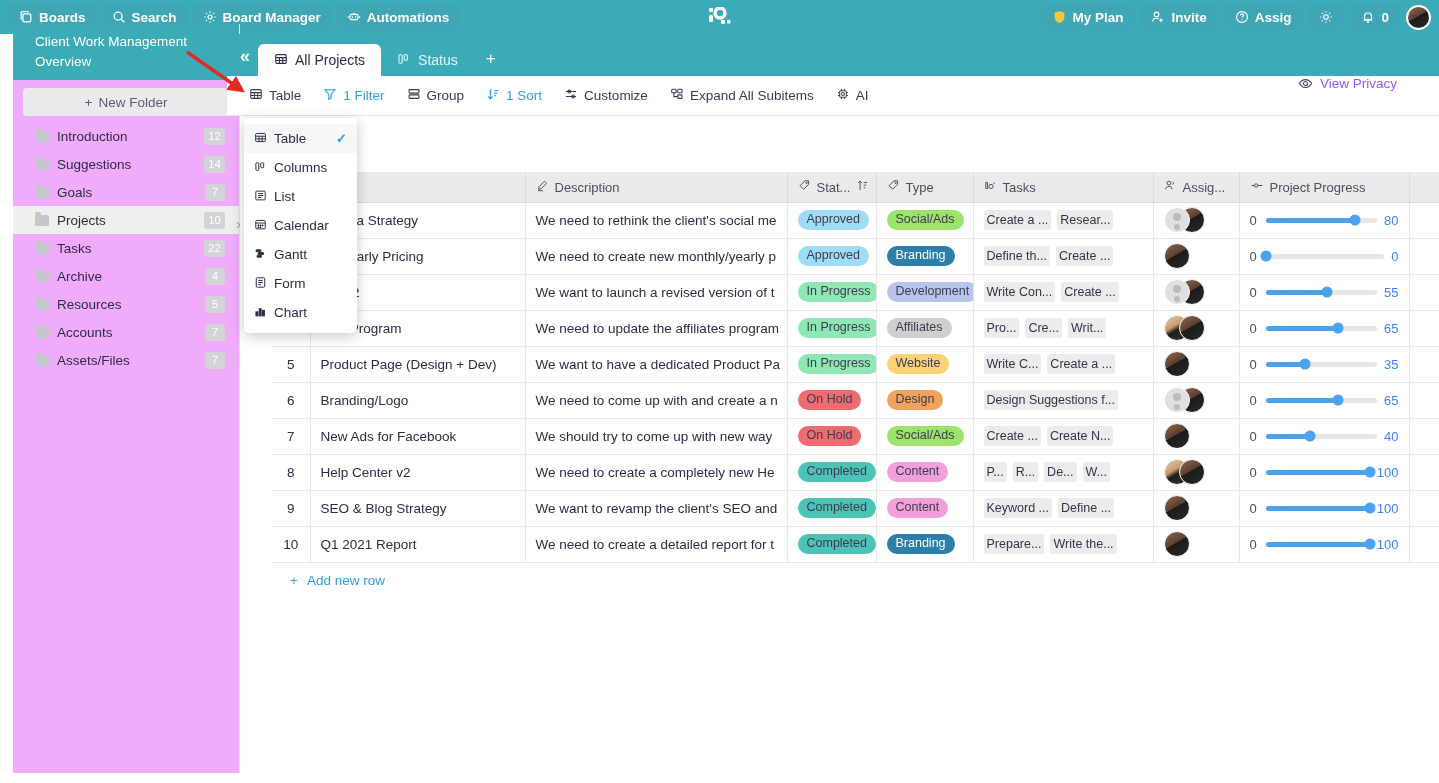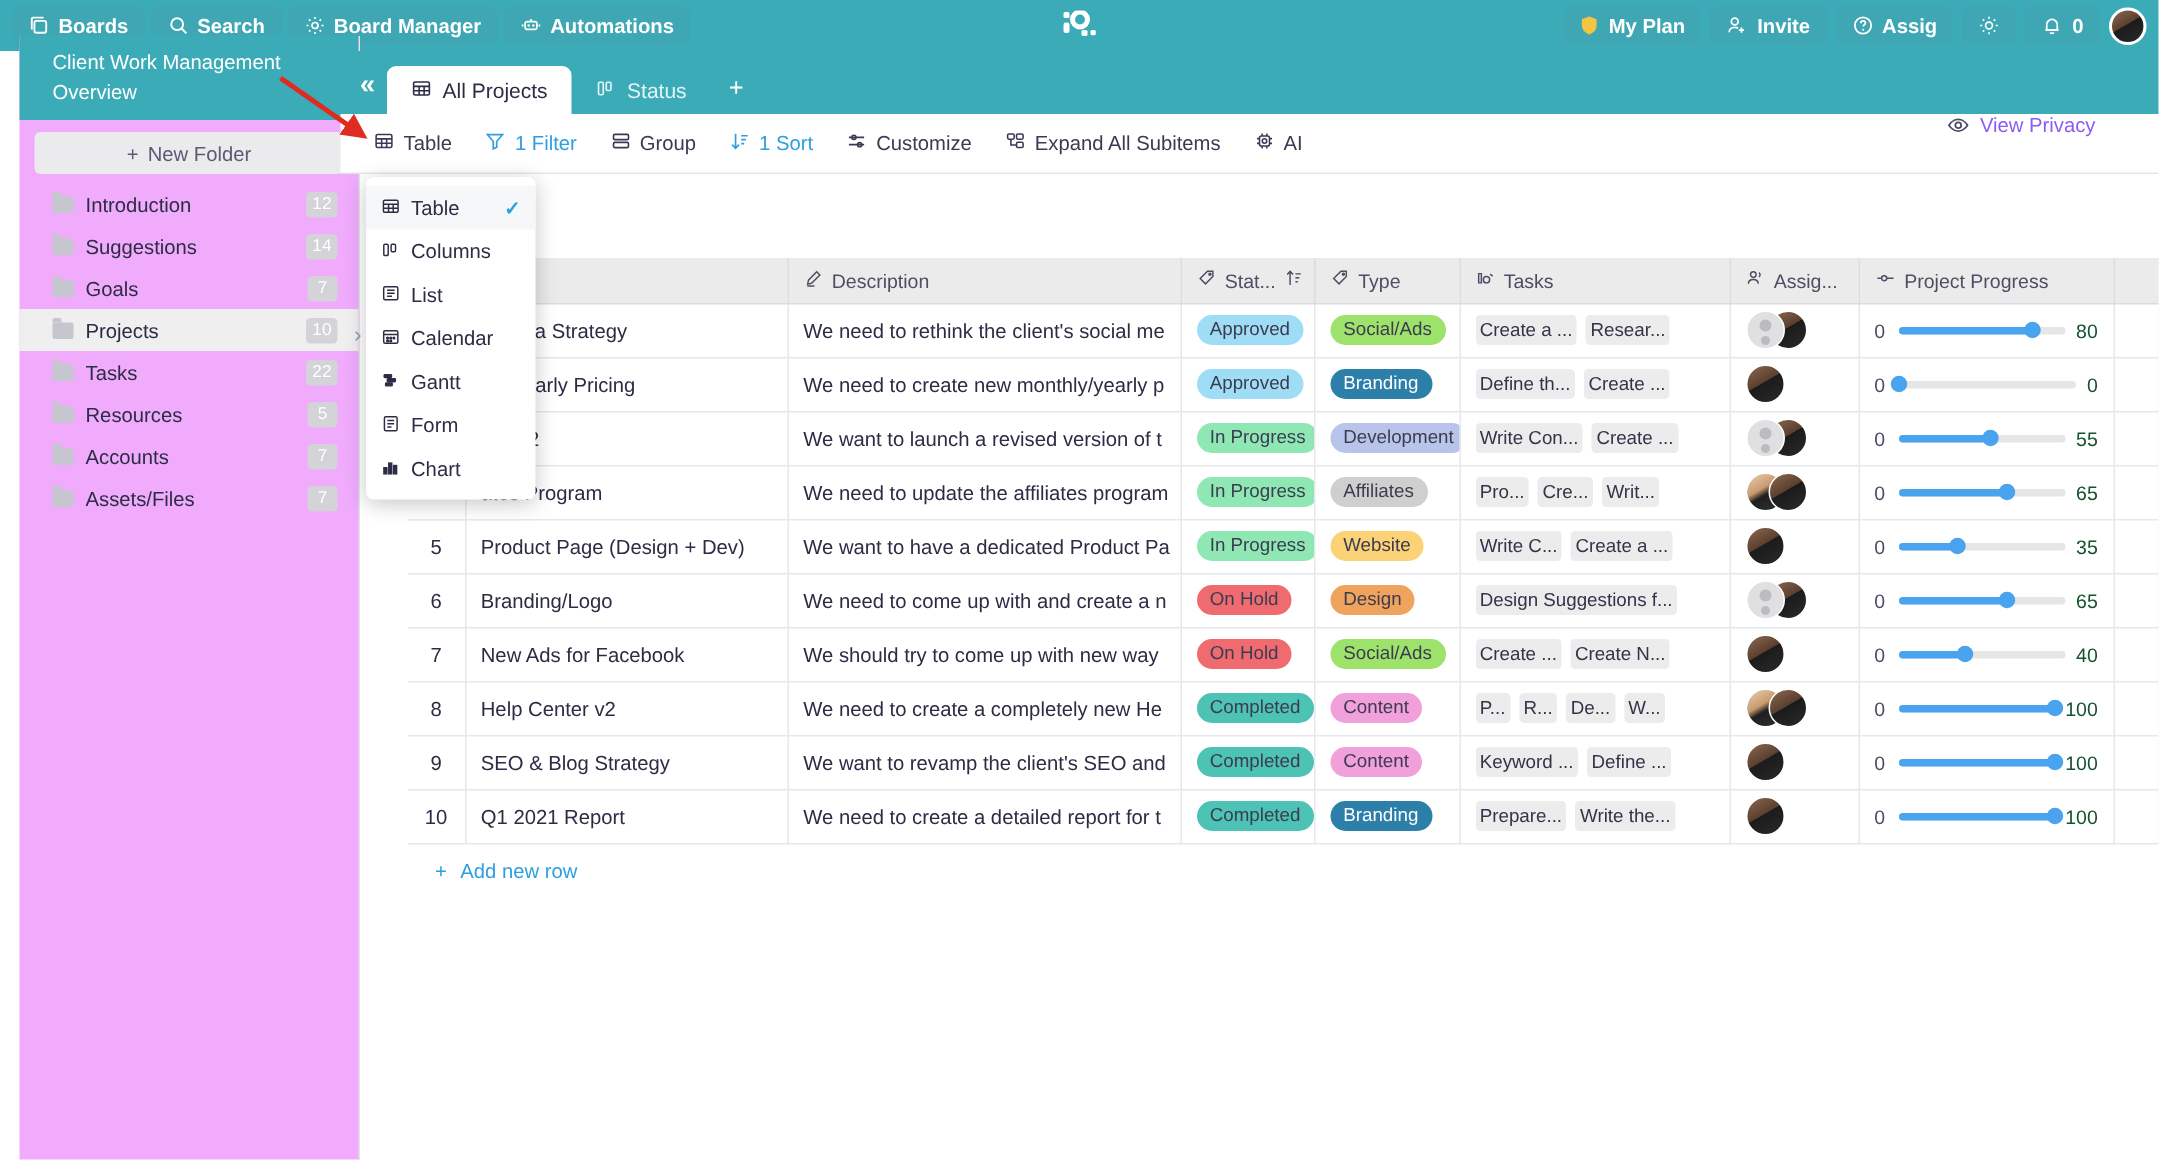--- a/index.html
+++ b/index.html
@@ -183,21 +183,21 @@
     width:8px; height:8px; border-radius:50%; background:#bcbcc0;
     box-shadow: 0 10px 0 -1px #bcbcc0;
   }
   .av.light {
     background: linear-gradient(150deg,#e8cdb3 0%, #c99b6d 40%, #1e1e1e 55%, #333 100%);
   }
   .av:not(:first-child) { margin-left: -11px; }
 
   .progress { display: flex; align-items: center; gap: 7px; }
   .p-min { font-size: 13px; color: #4b4b63; width: 9px; }
-  .p-max { font-size: 13px; color: #14532d; }
+  .p-max { font-size: 13px; color: #3b82f6; }
   .track {
     flex: 1; height: 5px; border-radius: 3px; background: #e6e6e6;
     position: relative;
   }
   .fill { position: absolute; left: 0; top: 0; height: 5px; border-radius: 3px; background: #4aa3ef; }
   .knob {
     position: absolute; top: 50%; width: 11px; height: 11px; border-radius: 50%;
     background: #4aa3ef; transform: translate(-50%,-50%);
   }
   .endmark { width: 3px; height: 8px; background: #e0393e; border-radius: 1px; margin: 0 auto; }
@@ -346,20 +346,25 @@
       </div>
       <div class="folder-row active">
         <span class="folder-ico"></span>
         <span class="fname">Projects</span>
         <span class="badge">10</span>
       </div>
       <div class="folder-row">
         <span class="folder-ico"></span>
         <span class="fname">Tasks</span>
         <span class="badge">22</span>
+      </div>
+      <div class="folder-row">
+        <span class="folder-ico"></span>
+        <span class="fname">Archive</span>
+        <span class="badge">4</span>
       </div>
       <div class="folder-row">
         <span class="folder-ico"></span>
         <span class="fname">Resources</span>
         <span class="badge">5</span>
       </div>
       <div class="folder-row">
         <span class="folder-ico"></span>
         <span class="fname">Accounts</span>
         <span class="badge">7</span>

